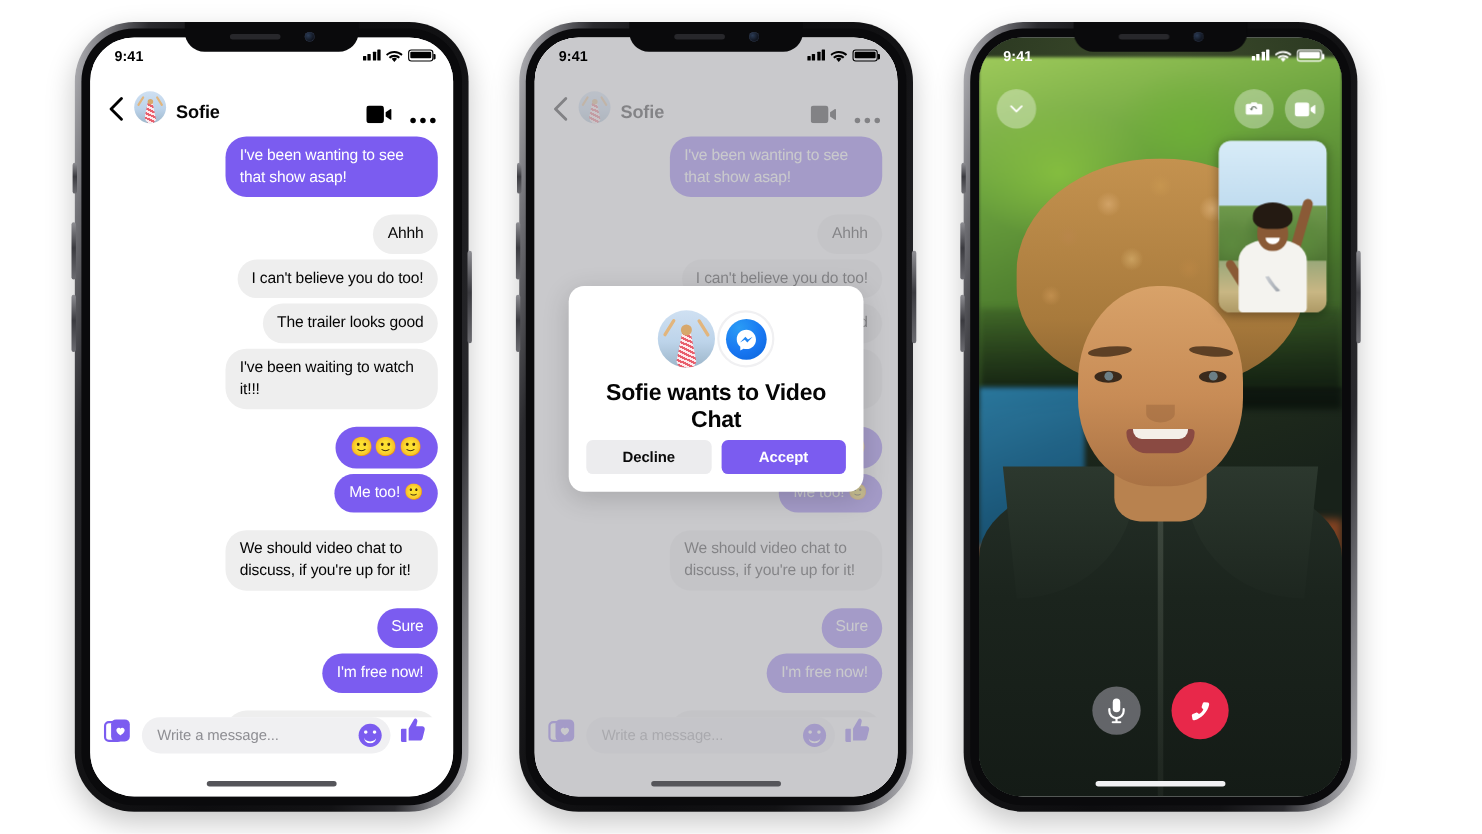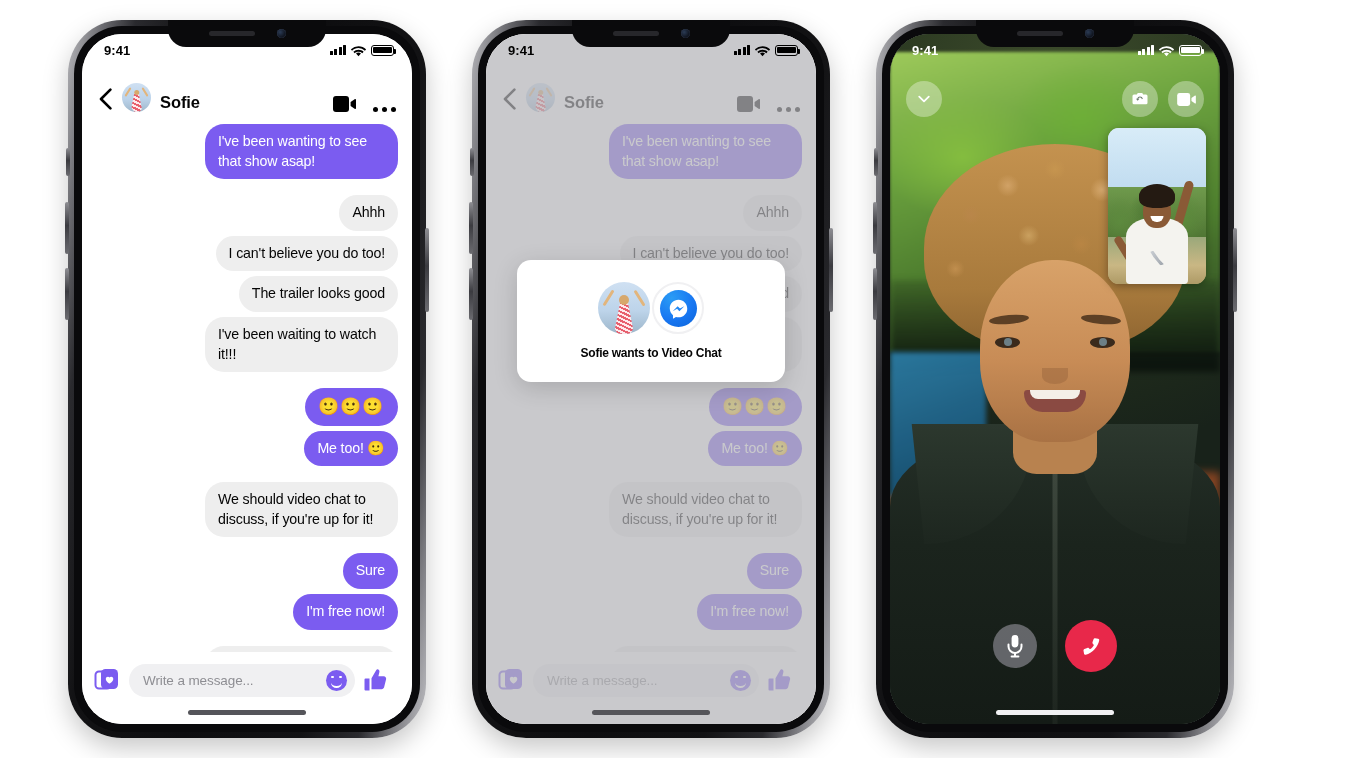--- a/index.html
+++ b/index.html
@@ -175,21 +175,21 @@
     letter-spacing: -.15px;
     word-wrap: break-word;
   }
   .bubble.out { background: #7b5cf0; color: #ffffff; }
   .bubble.in  { background: #eeeeee; color: #050505; }
   .bubble.emoji-only { font-size: 17px; padding: 7px 13px; letter-spacing: 1px; }
 
   .composer {
     flex: 0 0 auto;
     height: 56px;
-    display: flex; align-items: center;
+    display: flex; align-items: flex-start;
     padding: 0 24px 0 12px;
     gap: 9px;
     margin-bottom: 16px;
   }
   .plus-icon { width: 26px; height: 26px; flex: 0 0 auto; position: relative; }
   .plus-icon svg { width: 26px; height: 26px; }
   .input-pill {
     flex: 1 1 auto; height: 33px;
     background: #f0f0f2; border-radius: 17px;
     display: flex; align-items: center;
@@ -249,21 +249,21 @@
     border: 2.5px solid #f0f0f2;
     display: flex; align-items: center; justify-content: center;
   }
   .mess-circle {
     width: 37px; height: 37px; border-radius: 50%;
     background: radial-gradient(circle at 32% 22%, #2a9cf5 0%, #1877f2 55%, #0b63d8 100%);
     display: flex; align-items: center; justify-content: center;
   }
   .mess-circle svg { width: 21px; height: 21px; fill: #fff; }
   .modal-title {
-    font-size: 12px; font-weight: bold; color: #050505;
+    font-size: 21px; font-weight: bold; color: #050505;
     letter-spacing: -.25px; margin-bottom: 6px;
   }
   .modal-sub {
     font-size: 13.2px; color: #1c1e21; line-height: 1.42;
     letter-spacing: -.1px; margin-bottom: 18px;
     padding: 0 2px;
   }
   .modal-actions { display: flex; gap: 9px; }
   .mbtn {
     flex: 1 1 0; height: 31px; border: none; border-radius: 6px;
@@ -729,20 +729,24 @@
           </div>
           <div class="modal-mess">
             <div class="mess-circle">
               <svg viewBox="0 0 24 24">
                   <path d="M12 2C6.3 2 2 6.2 2 11.8c0 3.2 1.4 6 3.7 7.9v3.9l3.4-1.9c.9.3 1.9.4 2.9.4 5.7 0 10-4.2 10-9.8S17.7 2 12 2zm1 13.2-2.6-2.8-5 2.8 5.6-5.9 2.7 2.8 4.9-2.8-5.6 5.9z"></path>
                 </svg>
             </div>
           </div>
         </div>
         <div class="modal-title">Sofie wants to Video Chat</div>
+        <div class="modal-actions">
+          <button class="mbtn decline">Decline</button>
+          <button class="mbtn accept">Accept</button>
+        </div>
       </div>
     </div>
     <div class="notch">
       <span class="speaker"></span>
       <span class="frontcam"></span>
     </div>
   </div>
 
   <div class="phone" id="phone3">
     <div class="frame-outer"></div>

